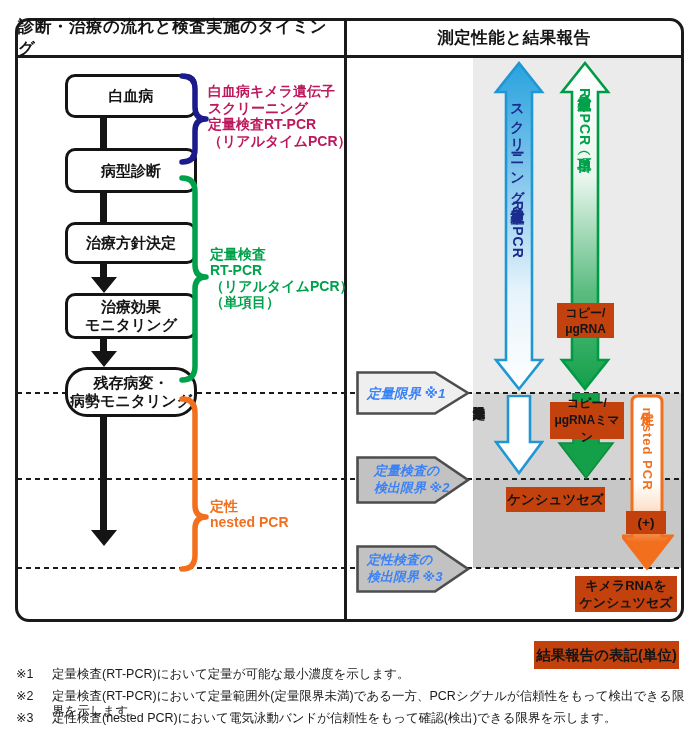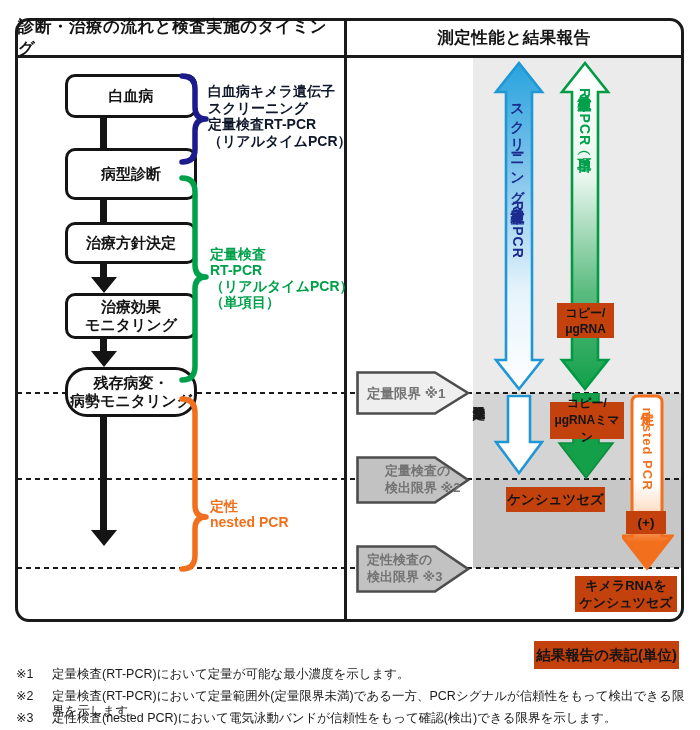--- a/index.html
+++ b/index.html
@@ -16,21 +16,21 @@
   .fbox{left:37px;width:132px;background:#fff;border:3px solid #141414;border-radius:10px;
         display:flex;align-items:center;justify-content:center;text-align:center;
         font-size:15px;font-weight:700;line-height:18px;white-space:pre-line;z-index:3;margin-left:28px;}
   .bar{left:100px;width:7px;background:#141414;z-index:2;}
   .ahead{left:91px;width:0;height:0;border-left:13px solid transparent;border-right:13px solid transparent;
          border-top:16px solid #141414;z-index:2;}
   .bracelabel{font-weight:700;white-space:pre-line;z-index:3;}
   .v{writing-mode:vertical-rl;text-orientation:mixed;font-weight:700;z-index:4;letter-spacing:1px;}
   .ybox{background:#c2410c;display:flex;align-items:center;justify-content:center;text-align:center;
         font-weight:700;white-space:pre-line;z-index:5;color:#141414;}
-  .penttext{font-weight:700;white-space:pre-line;z-index:4;color:#737373;}
+  .penttext{font-weight:700;white-space:pre-line;z-index:4;color:#3b82f6;font-style:italic;}
   .svgabs{position:absolute;z-index:3;}
   .foot{left:16px;width:680px;display:flex;gap:10px;font-size:12.5px;line-height:15px;z-index:2;color:#1a1a1a;}
   .foot .mk{flex:0 0 26px;}
 </style>
 </head>
 <body>
 
 <div class="stage">
 
   <div class="abs zone" style="left:473px;top:58px;width:208px;height:335px;background:#ebebeb;"></div>
@@ -50,38 +50,38 @@
   <div class="abs bar" style="top:117px;height:32px;"></div>
   <div class="abs bar" style="top:191px;height:32px;"></div>
   <div class="abs bar" style="top:263px;height:16px;"></div>
   <div class="abs ahead" style="top:277px;"></div>
   <div class="abs bar" style="top:338px;height:15px;"></div>
   <div class="abs ahead" style="top:351px;"></div>
   <div class="abs bar" style="top:416px;height:116px;"></div>
   <div class="abs ahead" style="top:530px;"></div>
 
   <div class="abs fbox" style="top:74px;height:44px;">白血病</div>
-  <div class="abs fbox" style="top:148px;height:52px;">病型診断</div>
+  <div class="abs fbox" style="top:148px;height:45px;">病型診断</div>
   <div class="abs fbox" style="top:222px;height:42px;">治療方針決定</div>
   <div class="abs fbox" style="top:293px;height:46px;">治療効果
 モニタリング</div>
   <div class="abs fbox" style="top:367px;height:50px;border-radius:22px;">残存病変・
 病勢モニタリング</div>
 
   <svg class="svgabs" style="left:179px;top:72px;" width="30" height="94" viewBox="0 0 30 94">
     <path d="M3 4 Q16 4 16 17 L16 35 Q16 47 27 47 Q16 47 16 59 L16 77 Q16 90 3 90" fill="none" stroke="#1b1b8e" stroke-width="5.5" stroke-linecap="round" stroke-linejoin="round"></path>
   </svg>
   <svg class="svgabs" style="left:179px;top:175px;" width="30" height="210" viewBox="0 0 30 210">
     <path d="M3 3 Q16 3 16 17 L16 90 Q16 102 27 102 Q16 102 16 114 L16 191 Q16 205 3 205" fill="none" stroke="#00a14b" stroke-width="5.5" stroke-linecap="round" stroke-linejoin="round"></path>
   </svg>
   <svg class="svgabs" style="left:179px;top:396px;" width="30" height="178" viewBox="0 0 30 178">
     <path d="M3 3 Q16 3 16 17 L16 109 Q16 121 27 121 Q16 121 16 133 L16 159 Q16 173 3 173" fill="none" stroke="#f26f1d" stroke-width="5.5" stroke-linecap="round" stroke-linejoin="round"></path>
   </svg>
 
-  <div class="abs bracelabel" style="left:208px;top:83px;font-size:14px;line-height:16.5px;color:#0f172a;">白血病キメラ遺伝子
+  <div class="abs bracelabel" style="left:208px;top:83px;font-size:14px;line-height:16.5px;color:#be185d;">白血病キメラ遺伝子
 スクリーニング
 定量検査RT-PCR
 （リアルタイムPCR）</div>
   <div class="abs bracelabel" style="left:210px;top:246px;font-size:14px;line-height:16px;color:#00a14b;">定量検査
 RT-PCR
 （リアルタイムPCR）
 （単項目）</div>
   <div class="abs bracelabel" style="left:210px;top:498px;font-size:14px;line-height:16px;color:#f26f1d;">定性
 nested PCR</div>
 
@@ -135,21 +135,21 @@
   <svg class="svgabs" style="left:356px;top:371px;" width="114" height="44" viewBox="0 0 114 44">
     <path d="M1.5 1.5 L79 1.5 L112 22 L79 42.5 L1.5 42.5 Z" fill="#efefef" stroke="#4d4d4d" stroke-width="2.6"></path>
   </svg>
   <svg class="svgabs" style="left:356px;top:456px;" width="114" height="48" viewBox="0 0 114 48">
     <path d="M1.5 1.5 L79 1.5 L112 24 L79 46.5 L1.5 46.5 Z" fill="#c2c2c2" stroke="#4d4d4d" stroke-width="2.6"></path>
   </svg>
   <svg class="svgabs" style="left:356px;top:545px;" width="114" height="48" viewBox="0 0 114 48">
     <path d="M1.5 1.5 L79 1.5 L112 24 L79 46.5 L1.5 46.5 Z" fill="#c2c2c2" stroke="#4d4d4d" stroke-width="2.6"></path>
   </svg>
   <div class="abs penttext" style="left:367px;top:385px;font-size:13.5px;">定量限界 ※1</div>
-  <div class="abs penttext" style="left:385px;top:463px;font-size:13px;line-height:16.5px;">定量検査の
+  <div class="abs penttext" style="left:374px;top:463px;font-size:13px;line-height:16.5px;">定量検査の
 検出限界 ※2</div>
   <div class="abs penttext" style="left:367px;top:552px;font-size:13px;line-height:16.5px;">定性検査の
 検出限界 ※3</div>
 
   <div class="abs ybox" style="left:557px;top:303px;width:57px;height:35px;font-size:12px;line-height:16px;">コピー/
 μgRNA</div>
   <div class="abs ybox" style="left:550px;top:402px;width:74px;height:37px;font-size:12px;line-height:17px;">コピー/
 μgRNAミマン</div>
   <div class="abs ybox" style="left:506px;top:487px;width:99px;height:25px;font-size:13.5px;">ケンシュツセズ</div>
   <div class="abs ybox" style="left:626px;top:511px;width:40px;height:23px;font-size:13.5px;">(+)</div>

